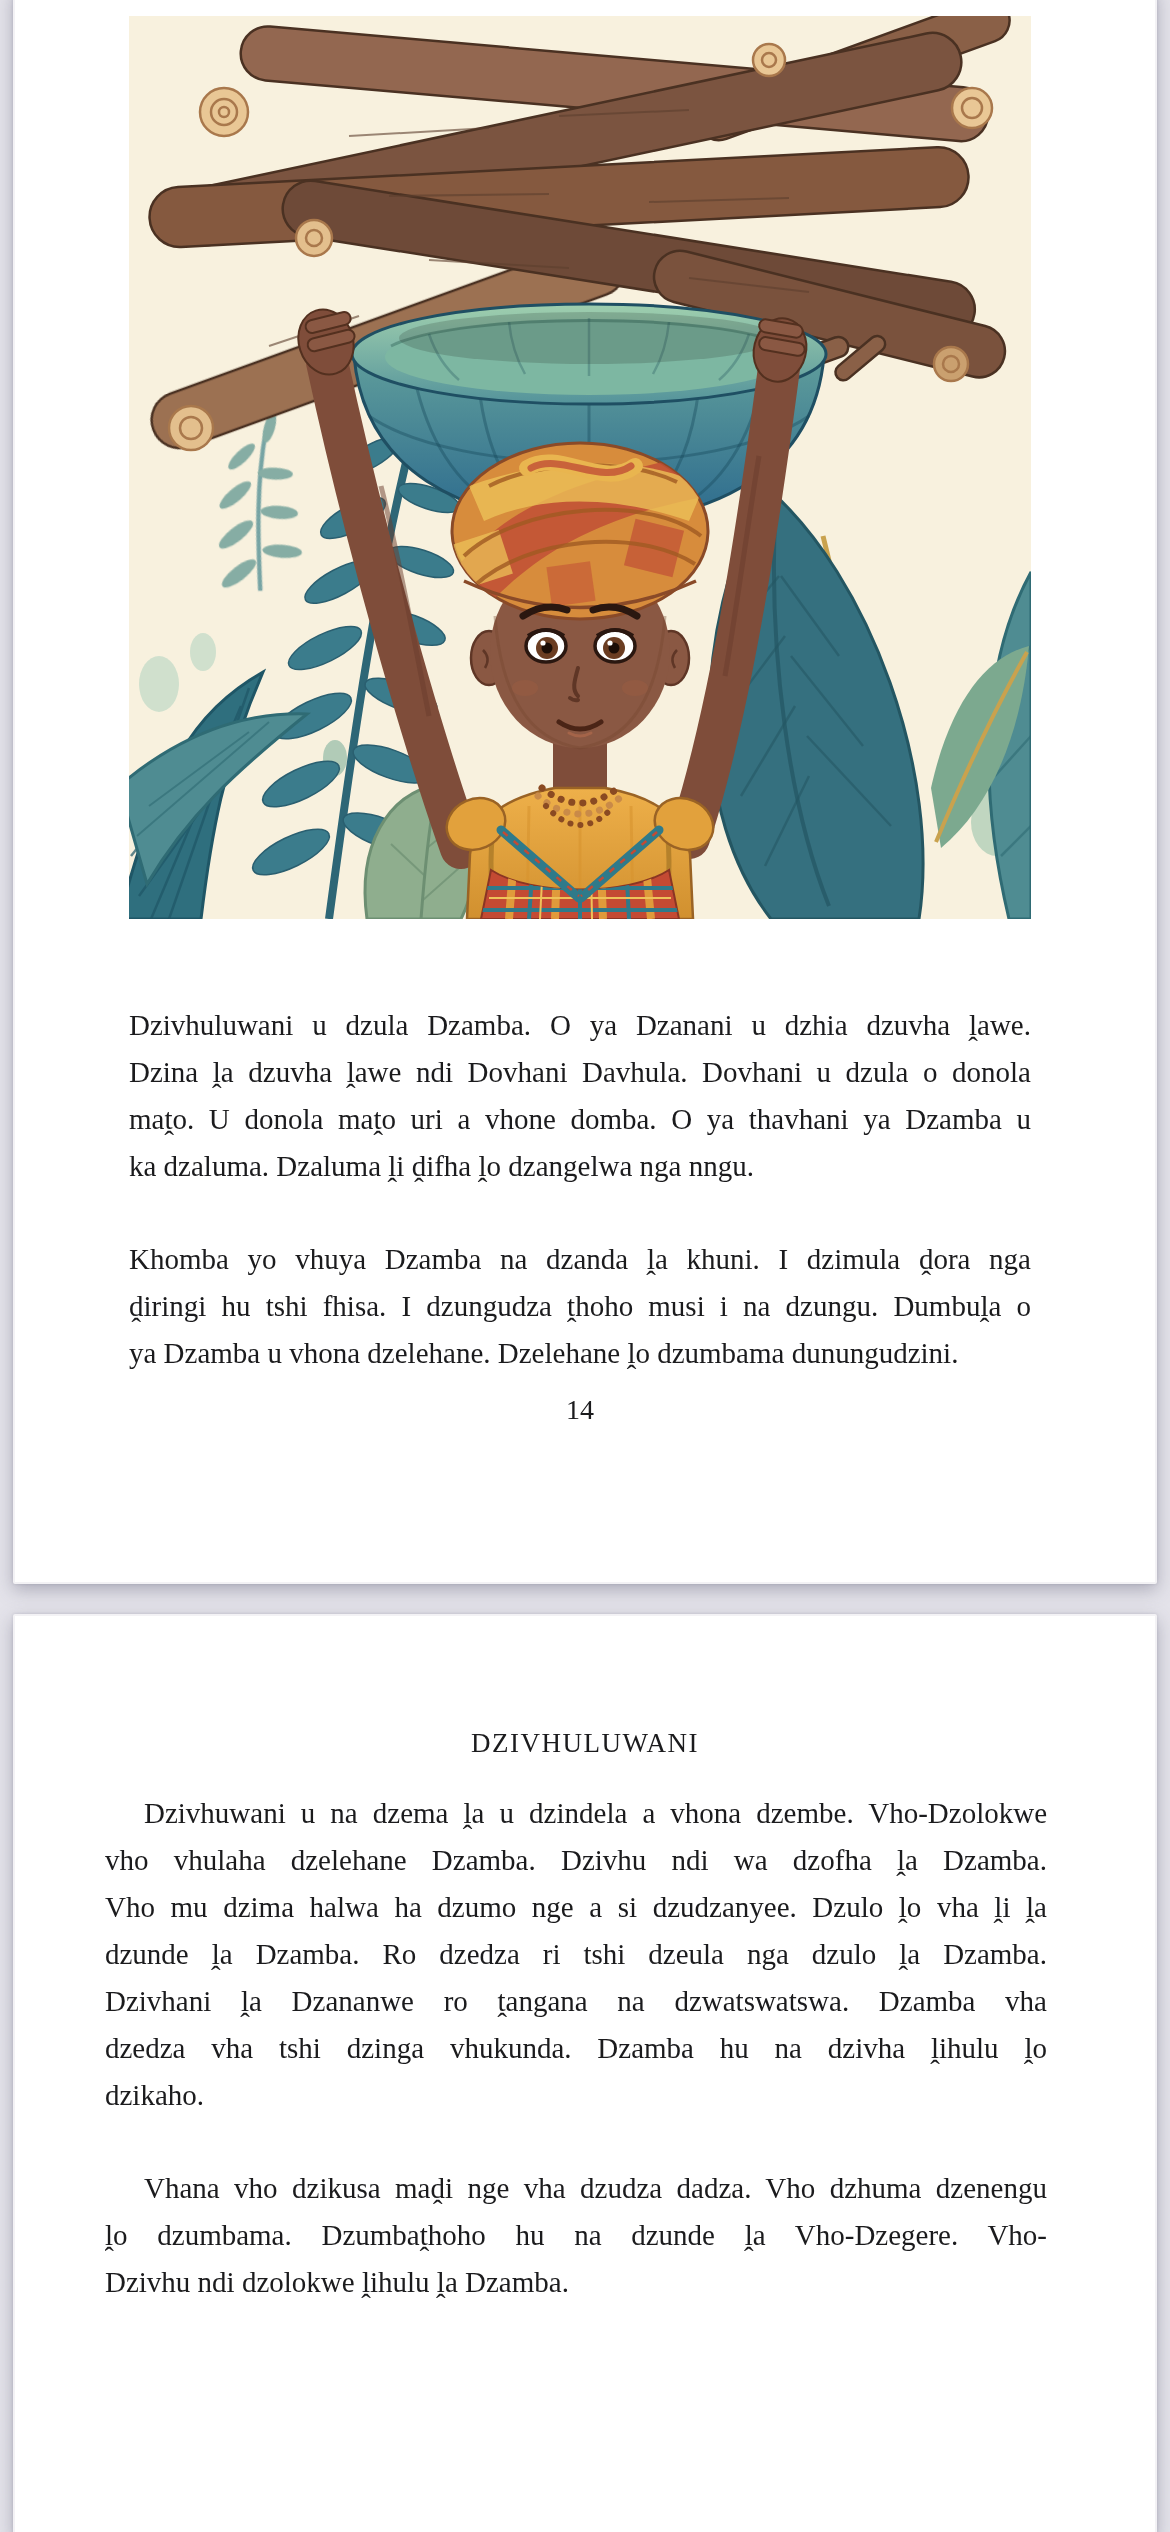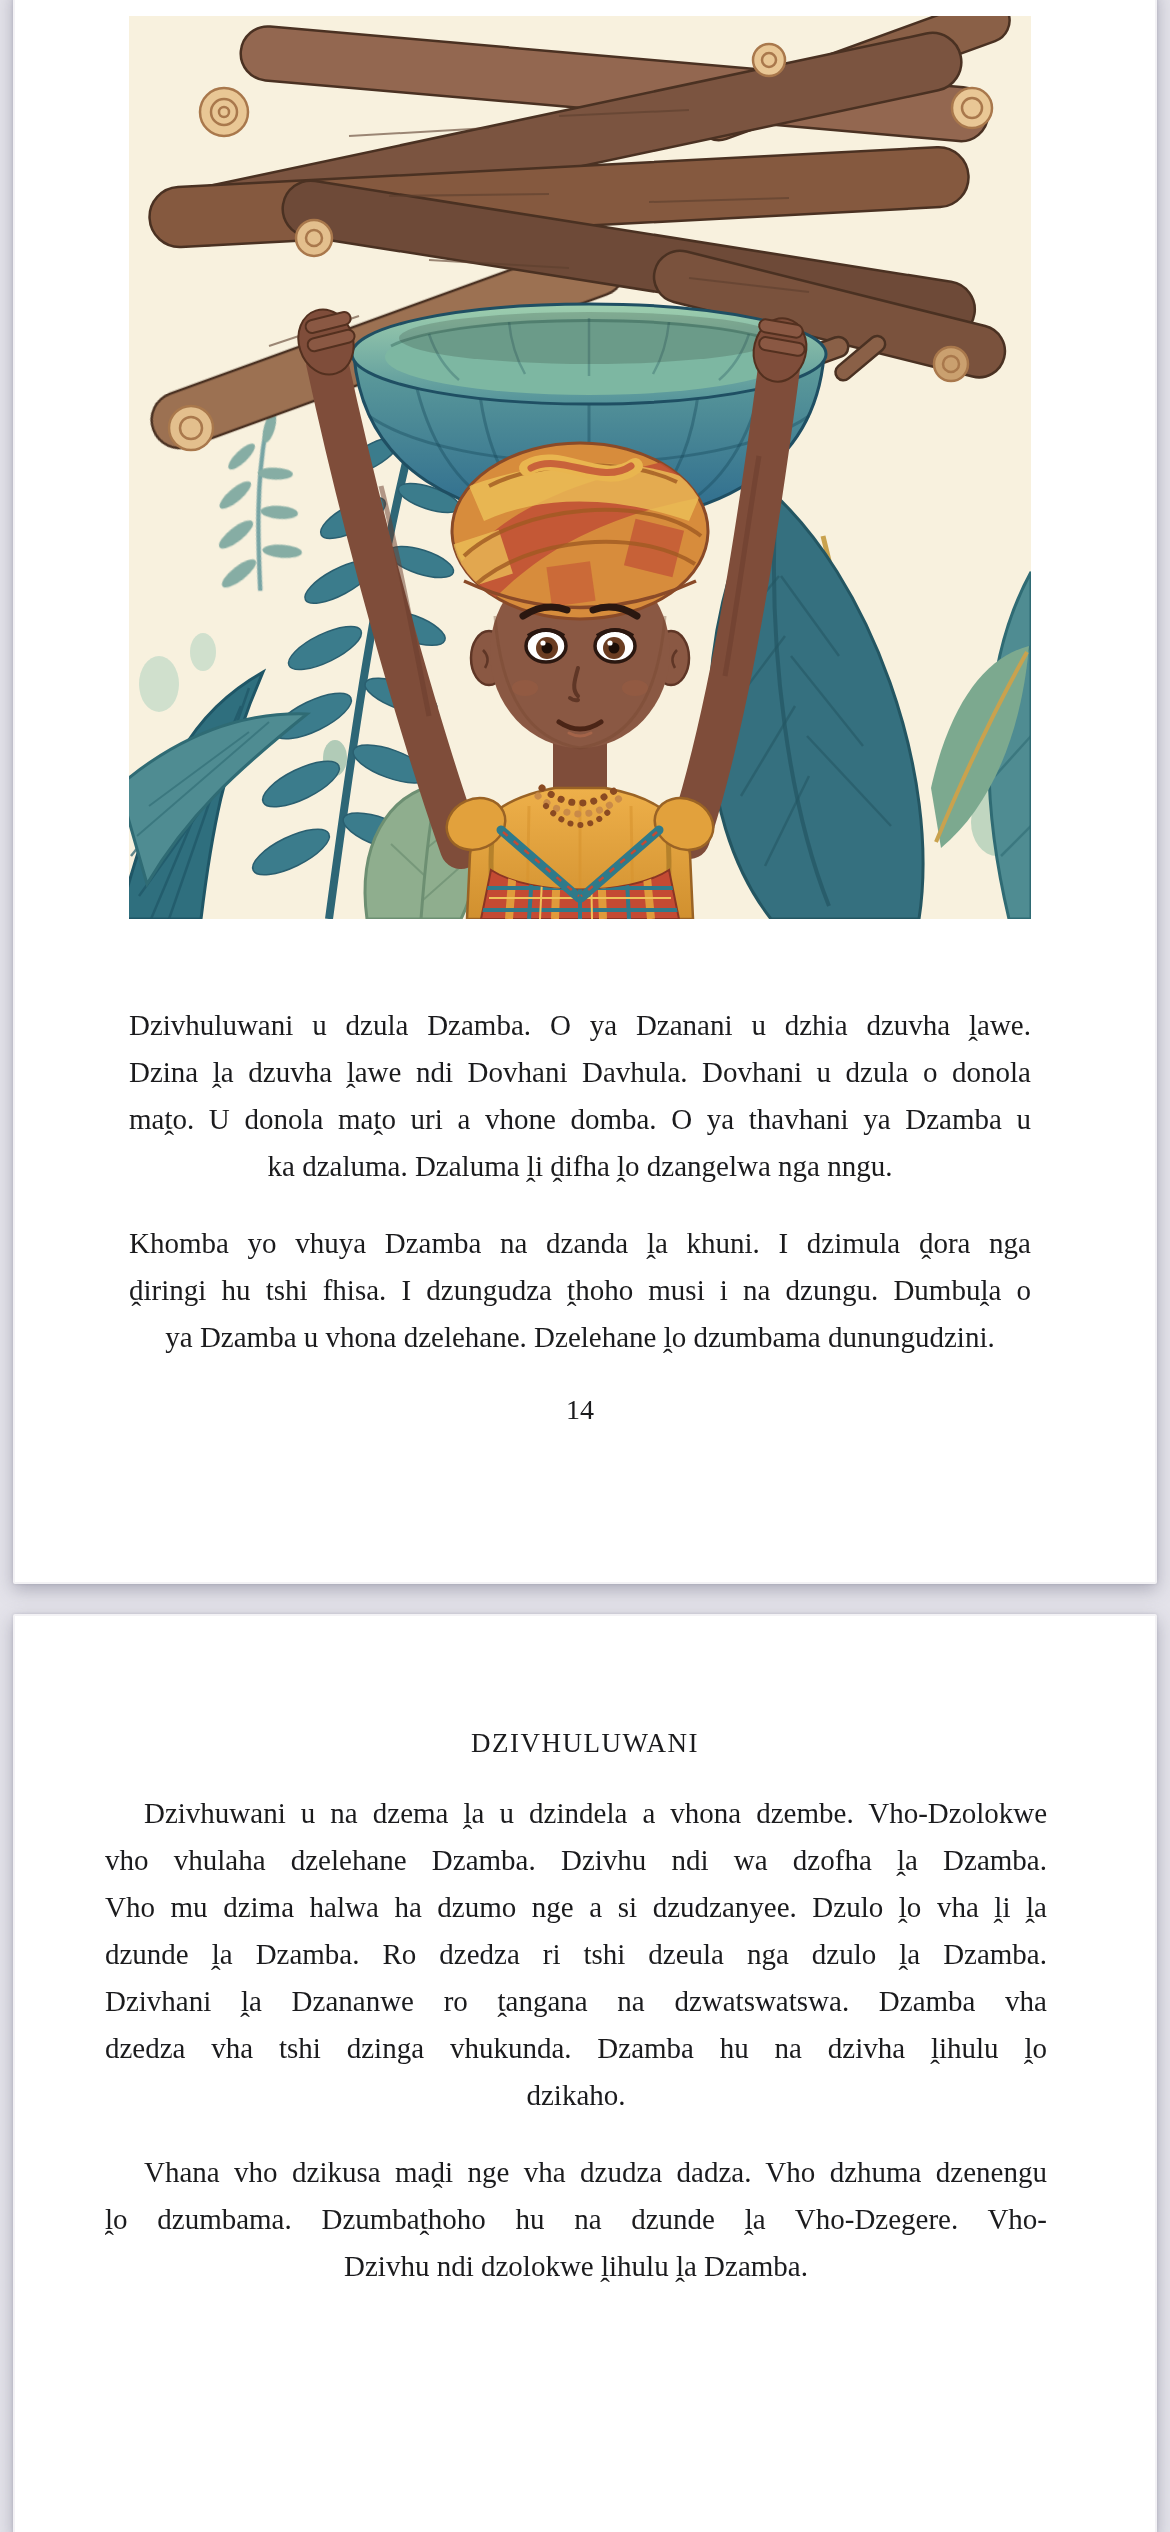--- a/index.html
+++ b/index.html
@@ -13,24 +13,24 @@
     border:2px solid #f3f2f5;border-radius:2px;box-sizing:border-box;
     box-shadow:0 6px 18px rgba(70,70,95,.35),0 0 3px rgba(70,70,95,.18);
   }
   .card1{top:-12px;height:1596px;}
   .card2{top:1614px;height:920px;}
   .illu{position:absolute;left:114px;top:26px;width:902px;height:903px;}
   .text-block{position:absolute;color:#1b1b1d;font-family:Liberation Serif, serif;}
   .tb1{left:114px;top:1012px;width:902px;}
   .tb2{left:90px;top:174px;width:942px;}
   .para{font-size:29px;line-height:47px;}
-  .para + .para{margin-top:30px;}
+  .para + .para{margin-top:46px;}
   .line{text-align:justify;height:47px;overflow:hidden;}
   .line::after{content:"";display:inline-block;width:100%;height:0;}
-  .line.last{text-align:center;}
+  .line.last{text-align:left;}
   .line.last::after{content:none;}
   .line.indent{text-indent:39px;}
   .chapter-title{
     position:absolute;top:112px;left:0;width:100%;text-align:center;
     font-size:27px;letter-spacing:1.5px;color:#1b1b1d;
   }
   .pagenum{
     position:absolute;top:1404px;left:114px;width:902px;text-align:center;
     font-size:28px;color:#1b1b1d;
   }

